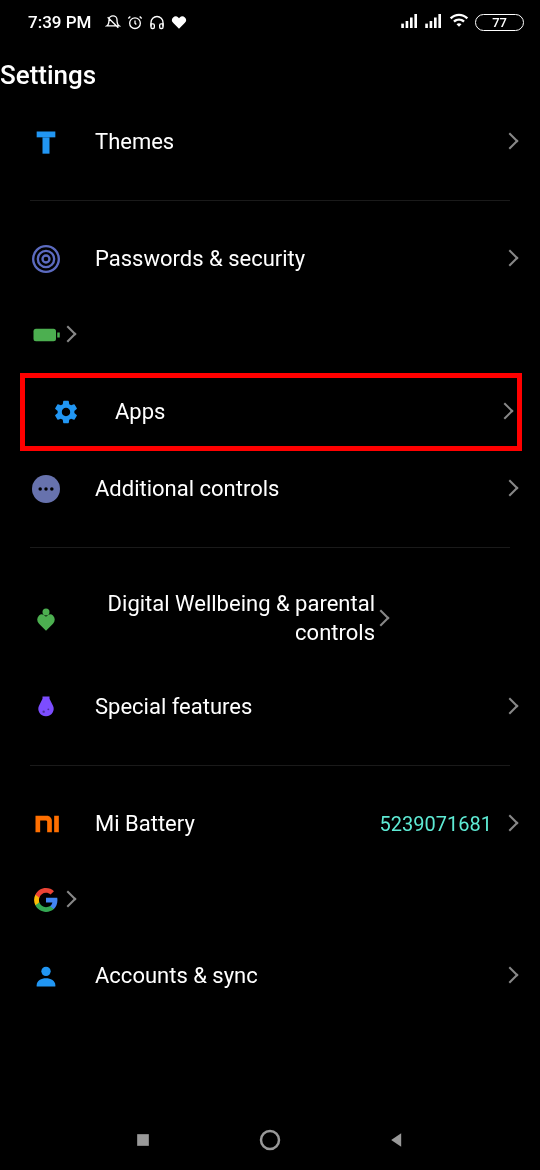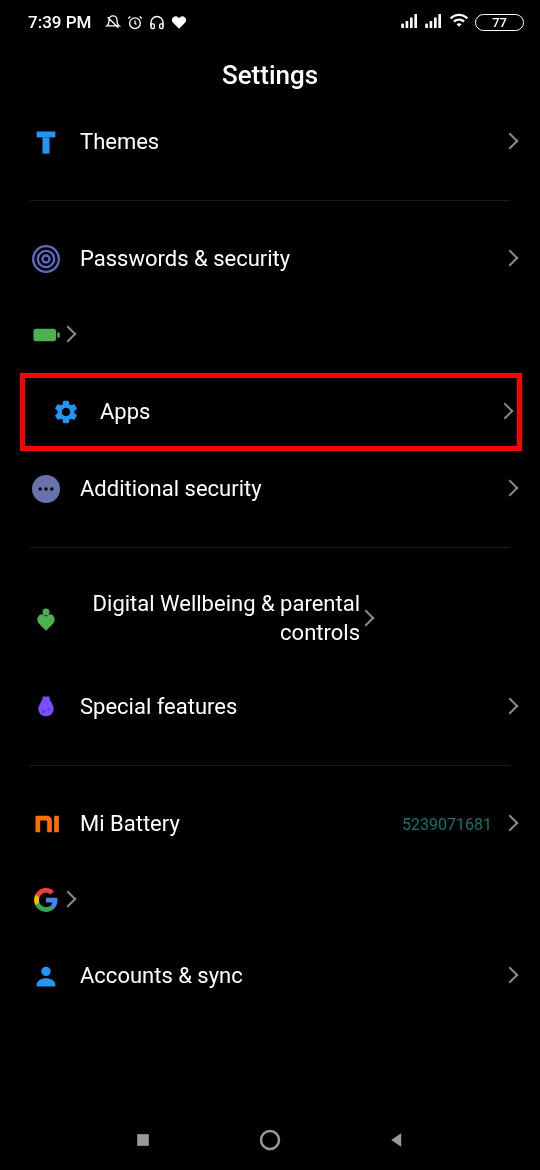--- a/index.html
+++ b/index.html
@@ -50,21 +50,21 @@
     .battery-badge {
       border: 1.5px solid #fff;
       border-radius: 10px;
       padding: 0px 16px;
       font-size: 13px;
       font-weight: 500;
     }
     
     
     .header {
-      text-align: center;
+      text-align: left;
       padding: 20px 0 14px 0;
     }
     .header-title {
       font-size: 26px;
       font-weight: 500;
     }
     
     
     .settings-list {
       padding: 0;
@@ -84,31 +84,31 @@
       width: 32px;
       height: 32px;
       display: flex;
       align-items: center;
       justify-content: center;
       flex-shrink: 0;
     }
     .item-label {
       font-size: 22px;
       font-weight: 400;
-      margin-left: 18px;
+      margin-left: 33px;
       flex: 1;
       line-height: 1.3;
     }
     .item-label.multiline {
       max-width: 280px;
       text-align: right;
     }
     .item-value {
-      font-size: 16px;
-      color: #0f766e;
+      font-size: 20px;
+      color: #5eead4;
       margin-right: 12px;
     }
     .chevron {
       width: 14px;
       height: 14px;
       flex-shrink: 0;
     }
     .chevron::before {
       content: '';
       display: block;
@@ -266,21 +266,21 @@
 
   <div class="settings-item">
     <span class="item-icon icon-additional">
       <svg viewBox="0 0 24 24" width="28" height="28" fill="currentColor">
           <circle cx="12" cy="12" r="12" opacity="0.85"></circle>
           <circle cx="7" cy="12" r="1.5" fill="#000"></circle>
           <circle cx="12" cy="12" r="1.5" fill="#000"></circle>
           <circle cx="17" cy="12" r="1.5" fill="#000"></circle>
         </svg>
     </span>
-    <span class="item-label">Additional security</span>
+    <span class="item-label">Additional controls</span>
     <span class="chevron"></span>
   </div>
 
   <div class="divider"></div>
 
   <div class="settings-item">
     <span class="item-icon icon-wellbeing">
       <svg viewBox="0 0 24 24" width="28" height="28" fill="currentColor">
           <circle cx="12" cy="6" r="3"></circle>
           <path d="M12 22l-6-6c-2-2-2-5 0-7 2-2 4-1 6 1 2-2 4-3 6-1 2 2 2 5 0 7l-6 6z"></path>

